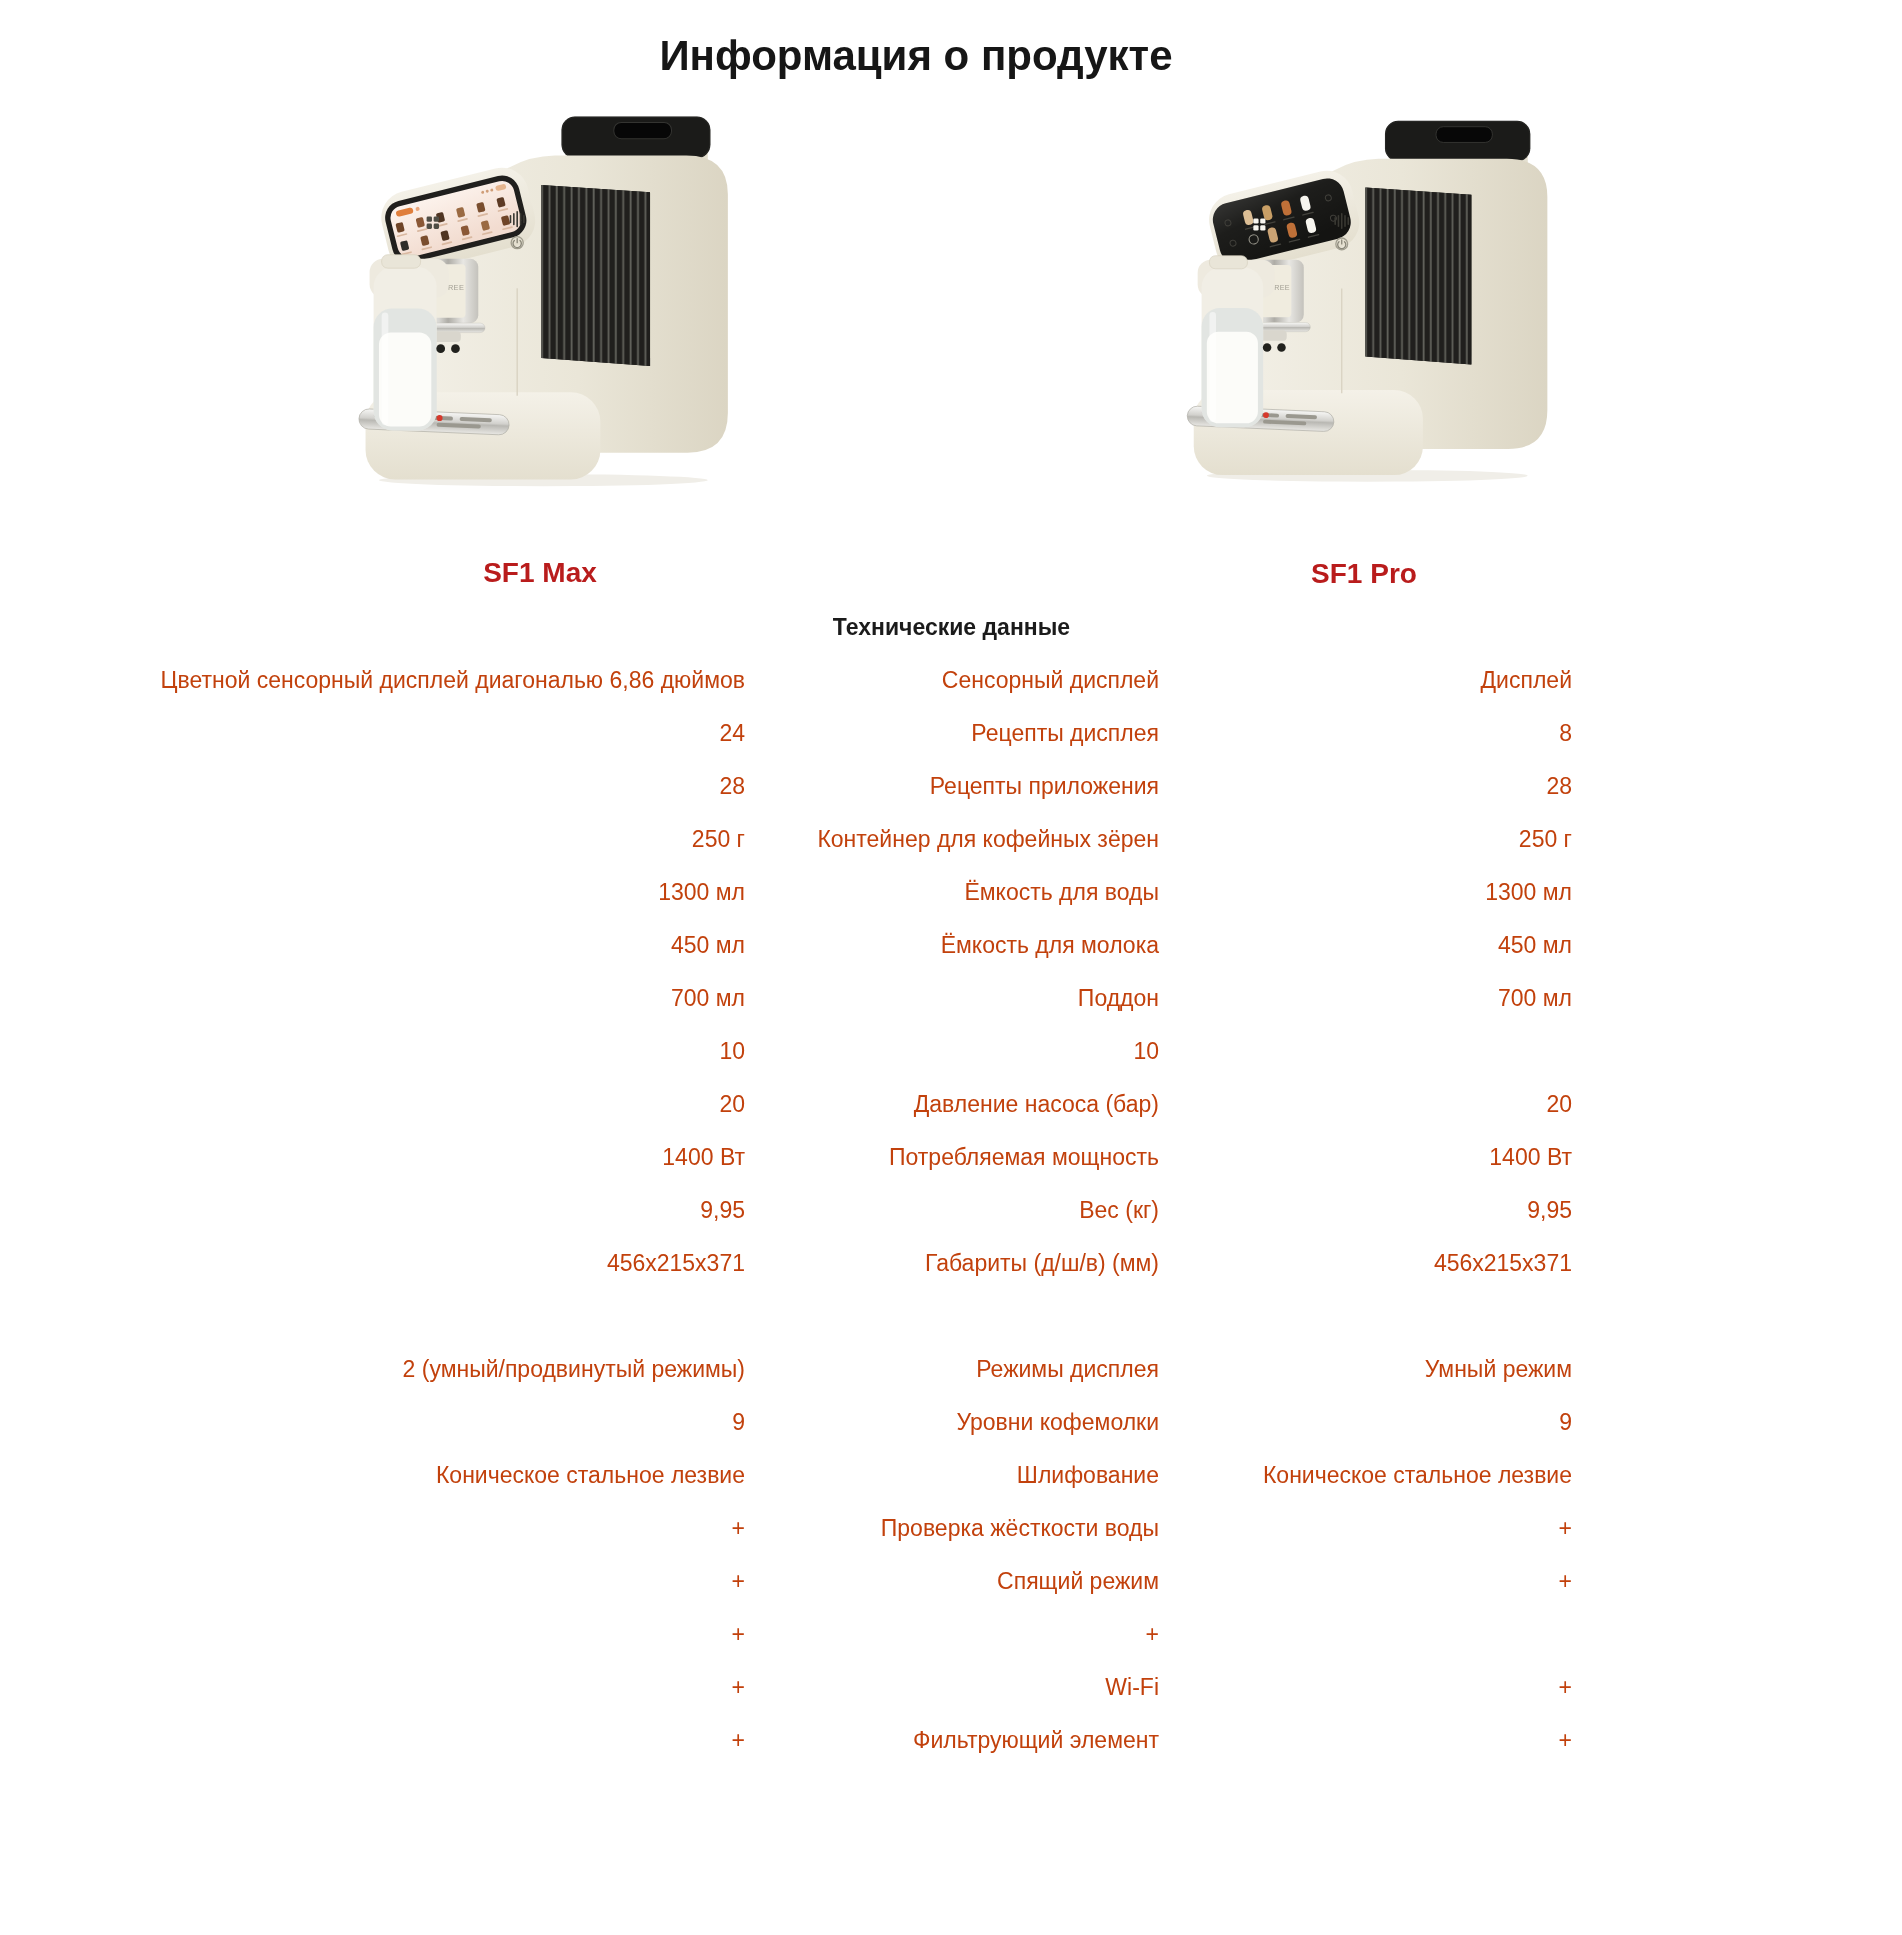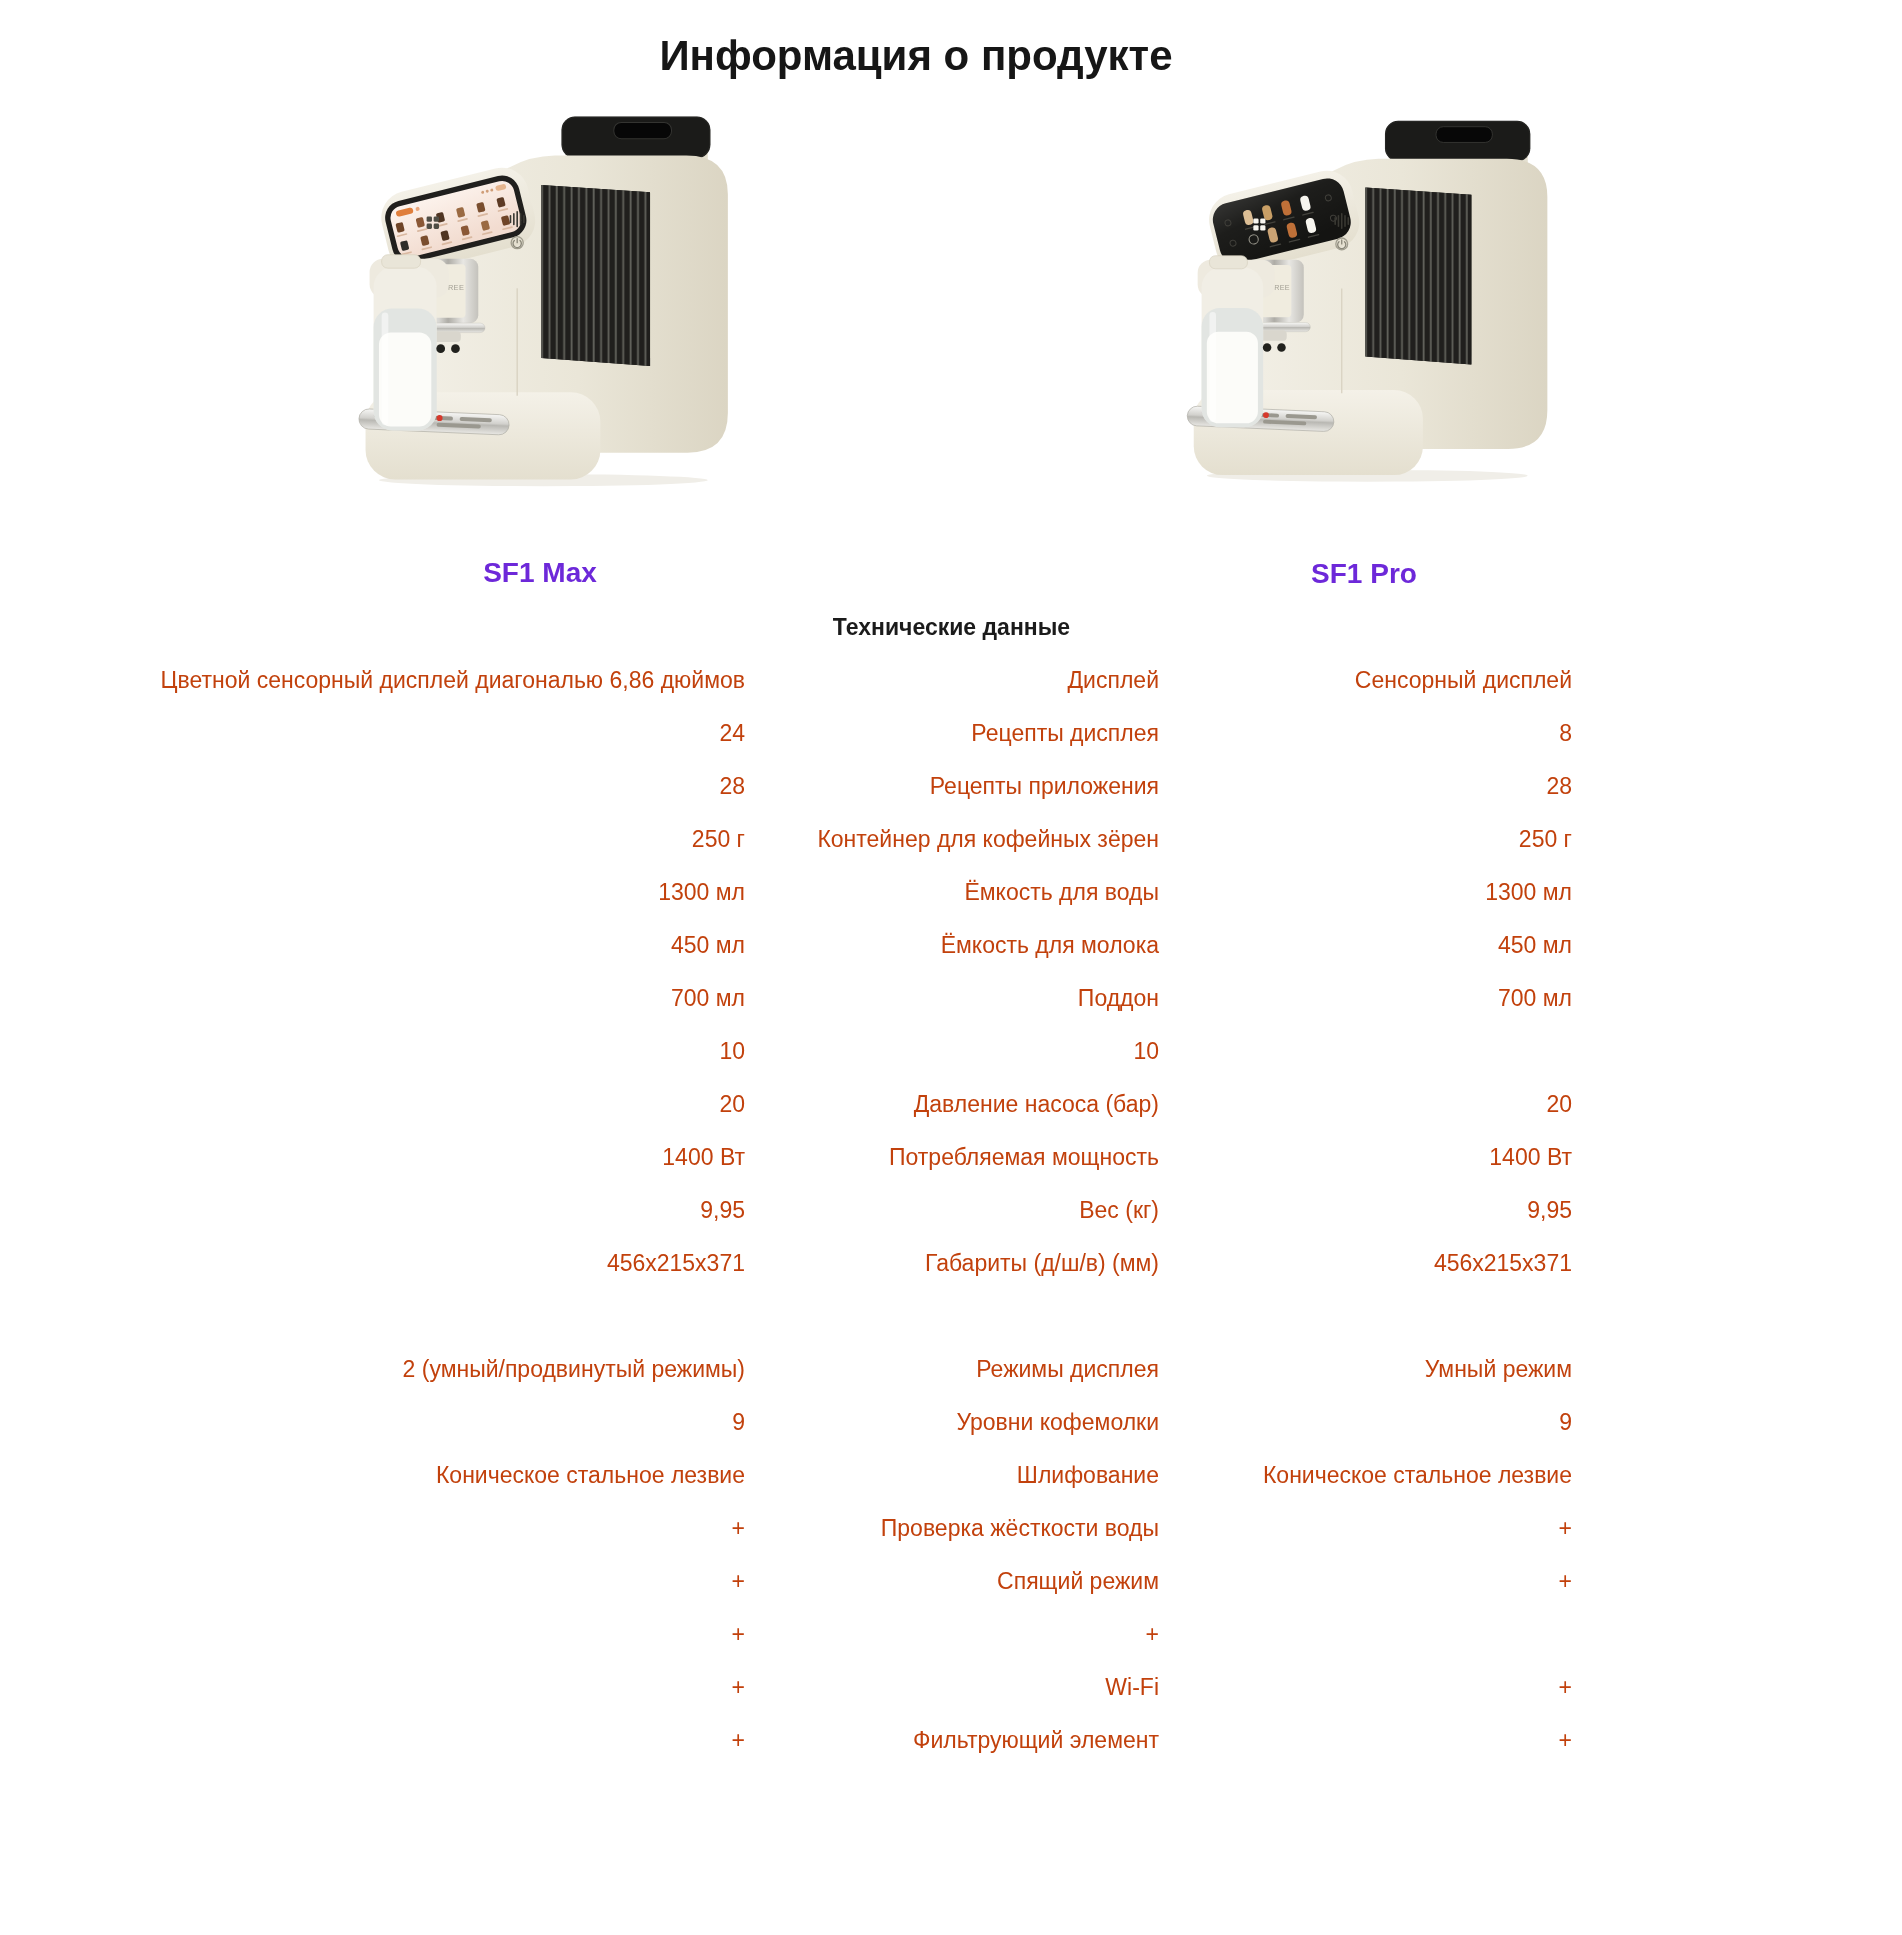--- a/index.html
+++ b/index.html
@@ -10,21 +10,21 @@
   }
   .page-title {
     position:absolute; top:4px; left:0; width:1832px;
     text-align:center; font-size:42px; font-weight:700; color:#161616;
   }
   .machine-wrap { position:absolute; }
   .machine-wrap.max { left:332px; top:87px; width:416px; height:416px; }
   .machine-wrap.pro { left:1161px; top:92px; width:406px; height:406px; }
   .machine-wrap svg { width:100%; height:100%; display:block; }
   .product-name {
-    position:absolute; text-align:center; font-size:28px; font-weight:700; color:#6d28d9;
+    position:absolute; text-align:center; font-size:28px; font-weight:700; color:#b91c1c;
   }
   .product-name.max { left:332px; top:557px; width:416px; }
   .product-name.pro { left:1161px; top:558px; width:406px; }
   .spec-table { position:absolute; left:332px; width:1239px; }
   .spec-table.tech { top:601px; }
   .spec-table.func { top:1343px; }
   .sec-title {
     height:53px; display:flex; align-items:center; justify-content:center;
     font-size:23px; font-weight:700; color:#1b1b1b;
   }
@@ -303,24 +303,24 @@
 <div class="product-name pro">SF1 Pro</div>
 
 <section class="spec-table tech">
   <div class="sec-title">Технические данные</div>
   <div>
       <div class="spec-row">
         <div class="cell">
           <span>Цветной сенсорный дисплей диагональю 6,86 дюймов</span>
         </div>
         <div class="cell">
+          <span>Сенсорный дисплей</span>
+        </div>
+        <div class="cell">
           <span>Дисплей</span>
-        </div>
-        <div class="cell">
-          <span>Сенсорный дисплей</span>
         </div>
       </div>
       <div class="spec-row">
         <div class="cell">
           <span>24</span>
         </div>
         <div class="cell">
           <span>Рецепты дисплея</span>
         </div>
         <div class="cell">

